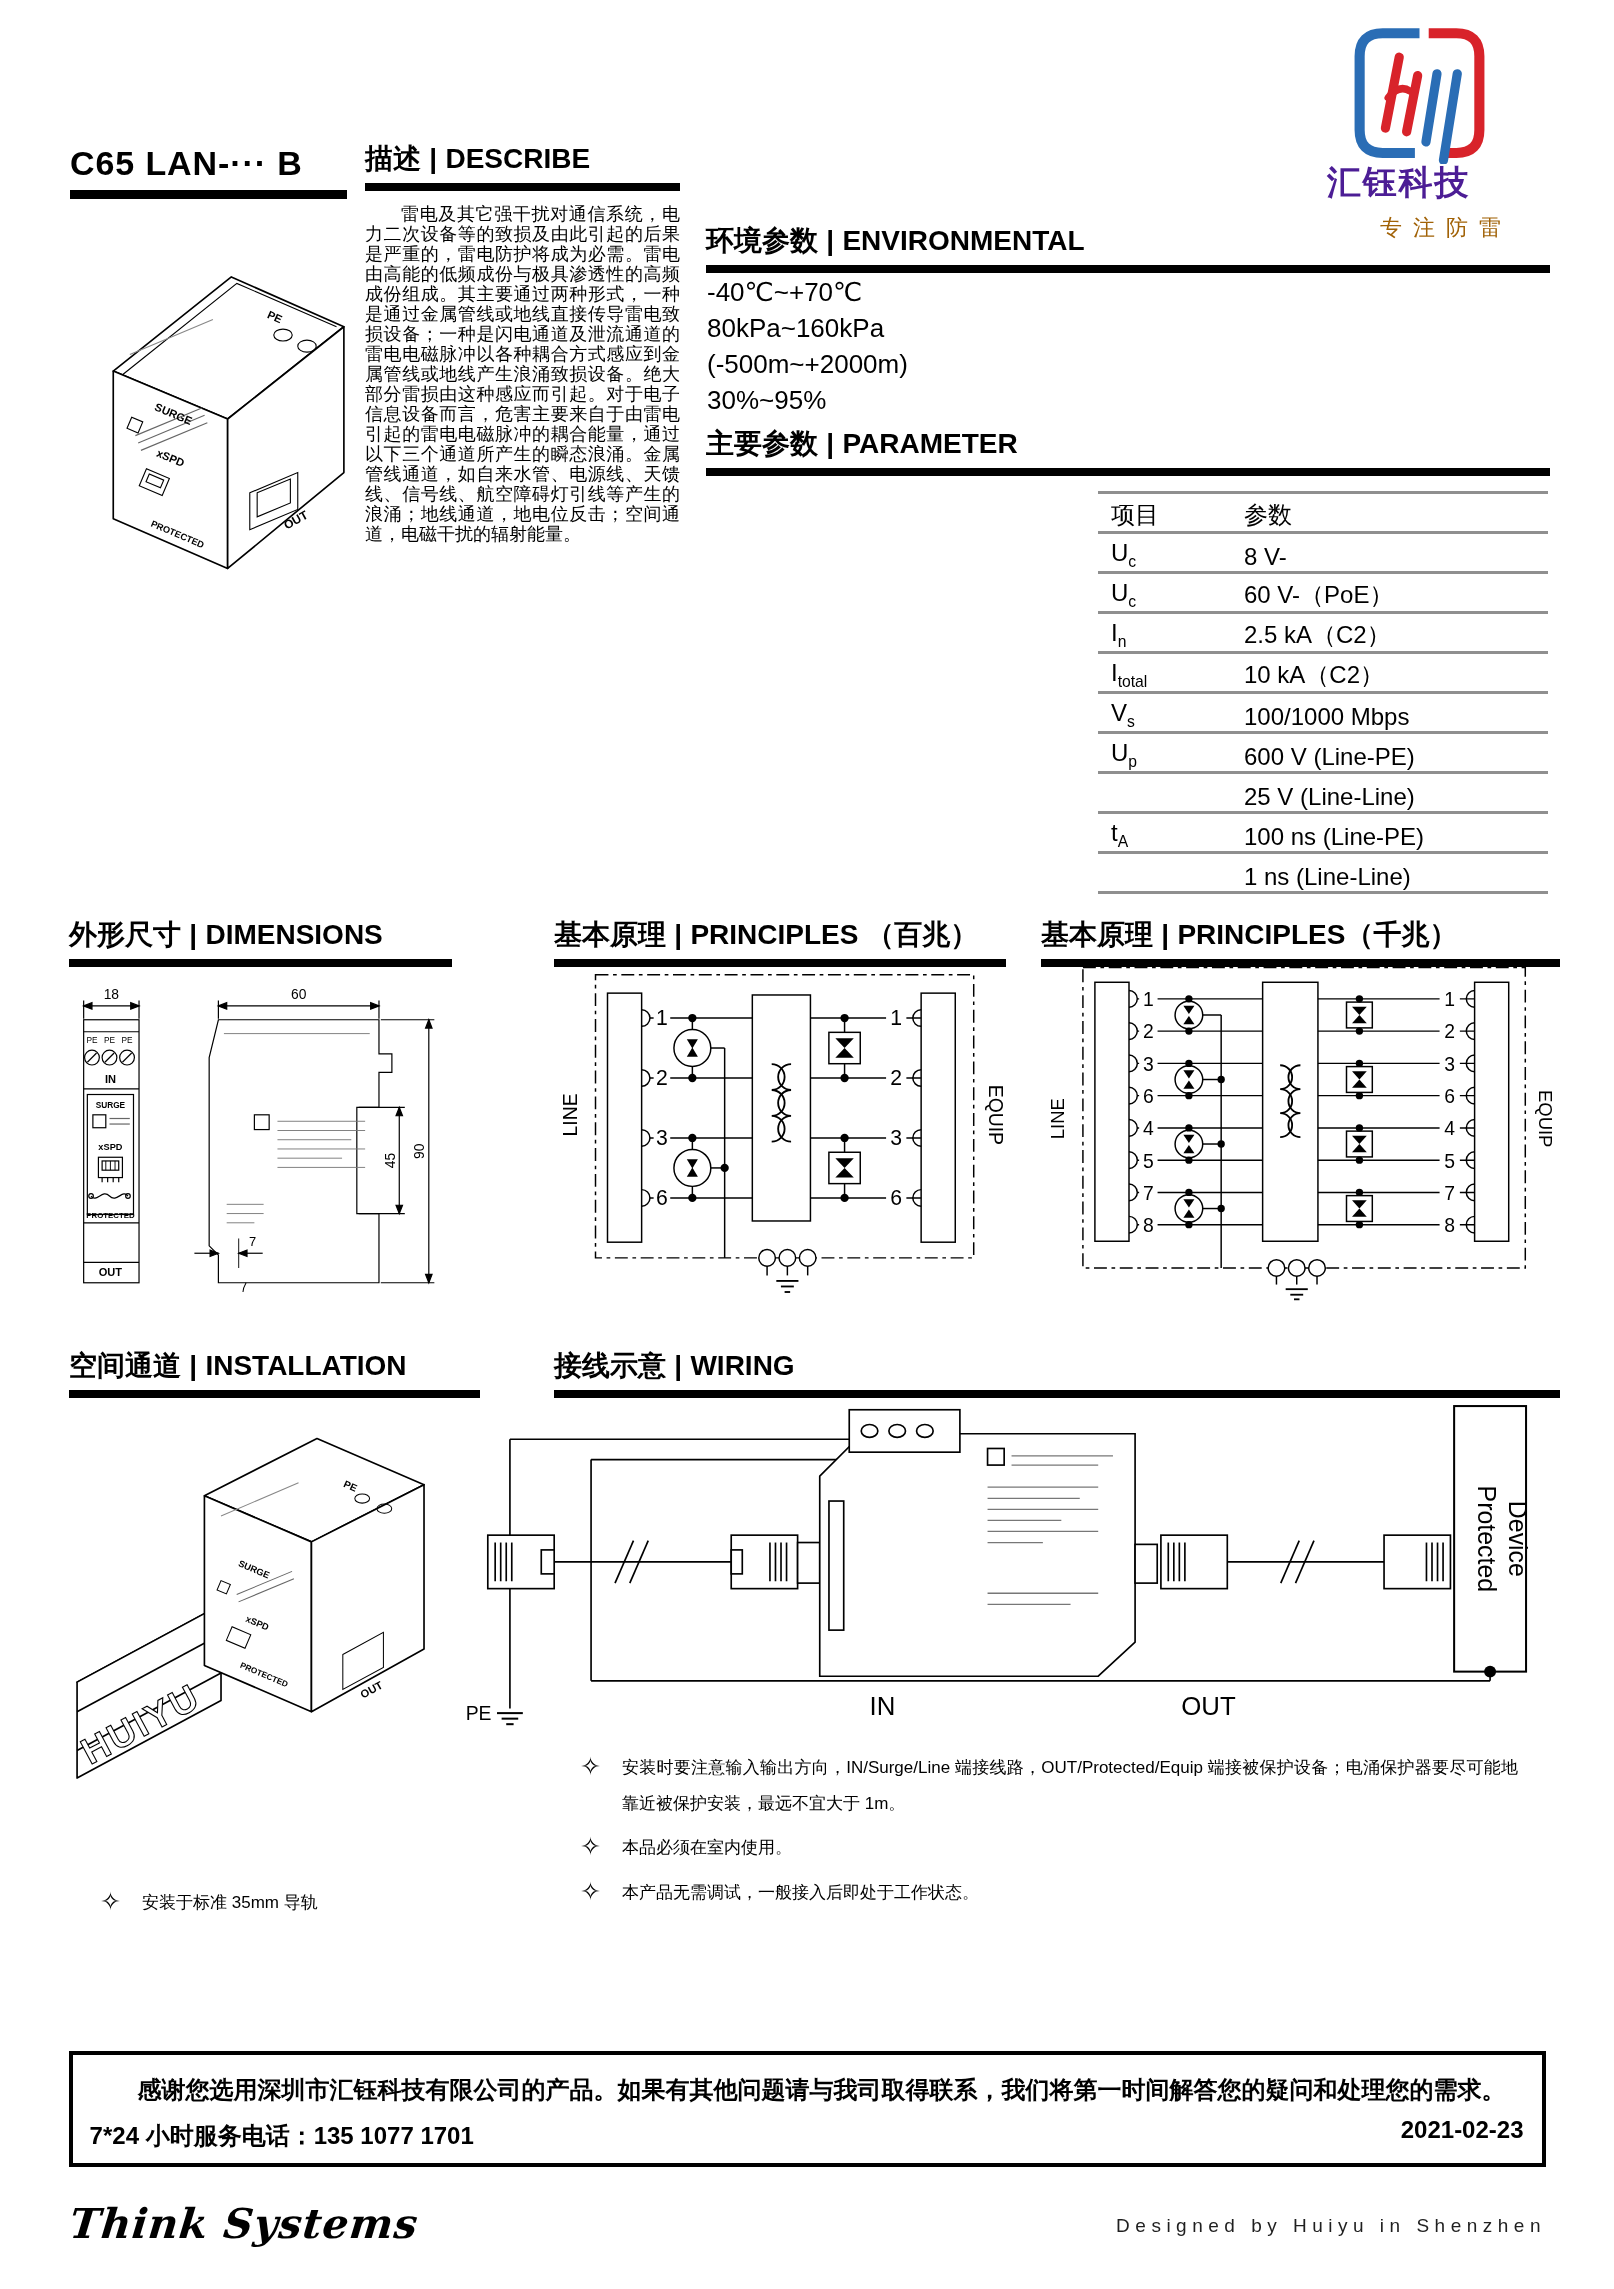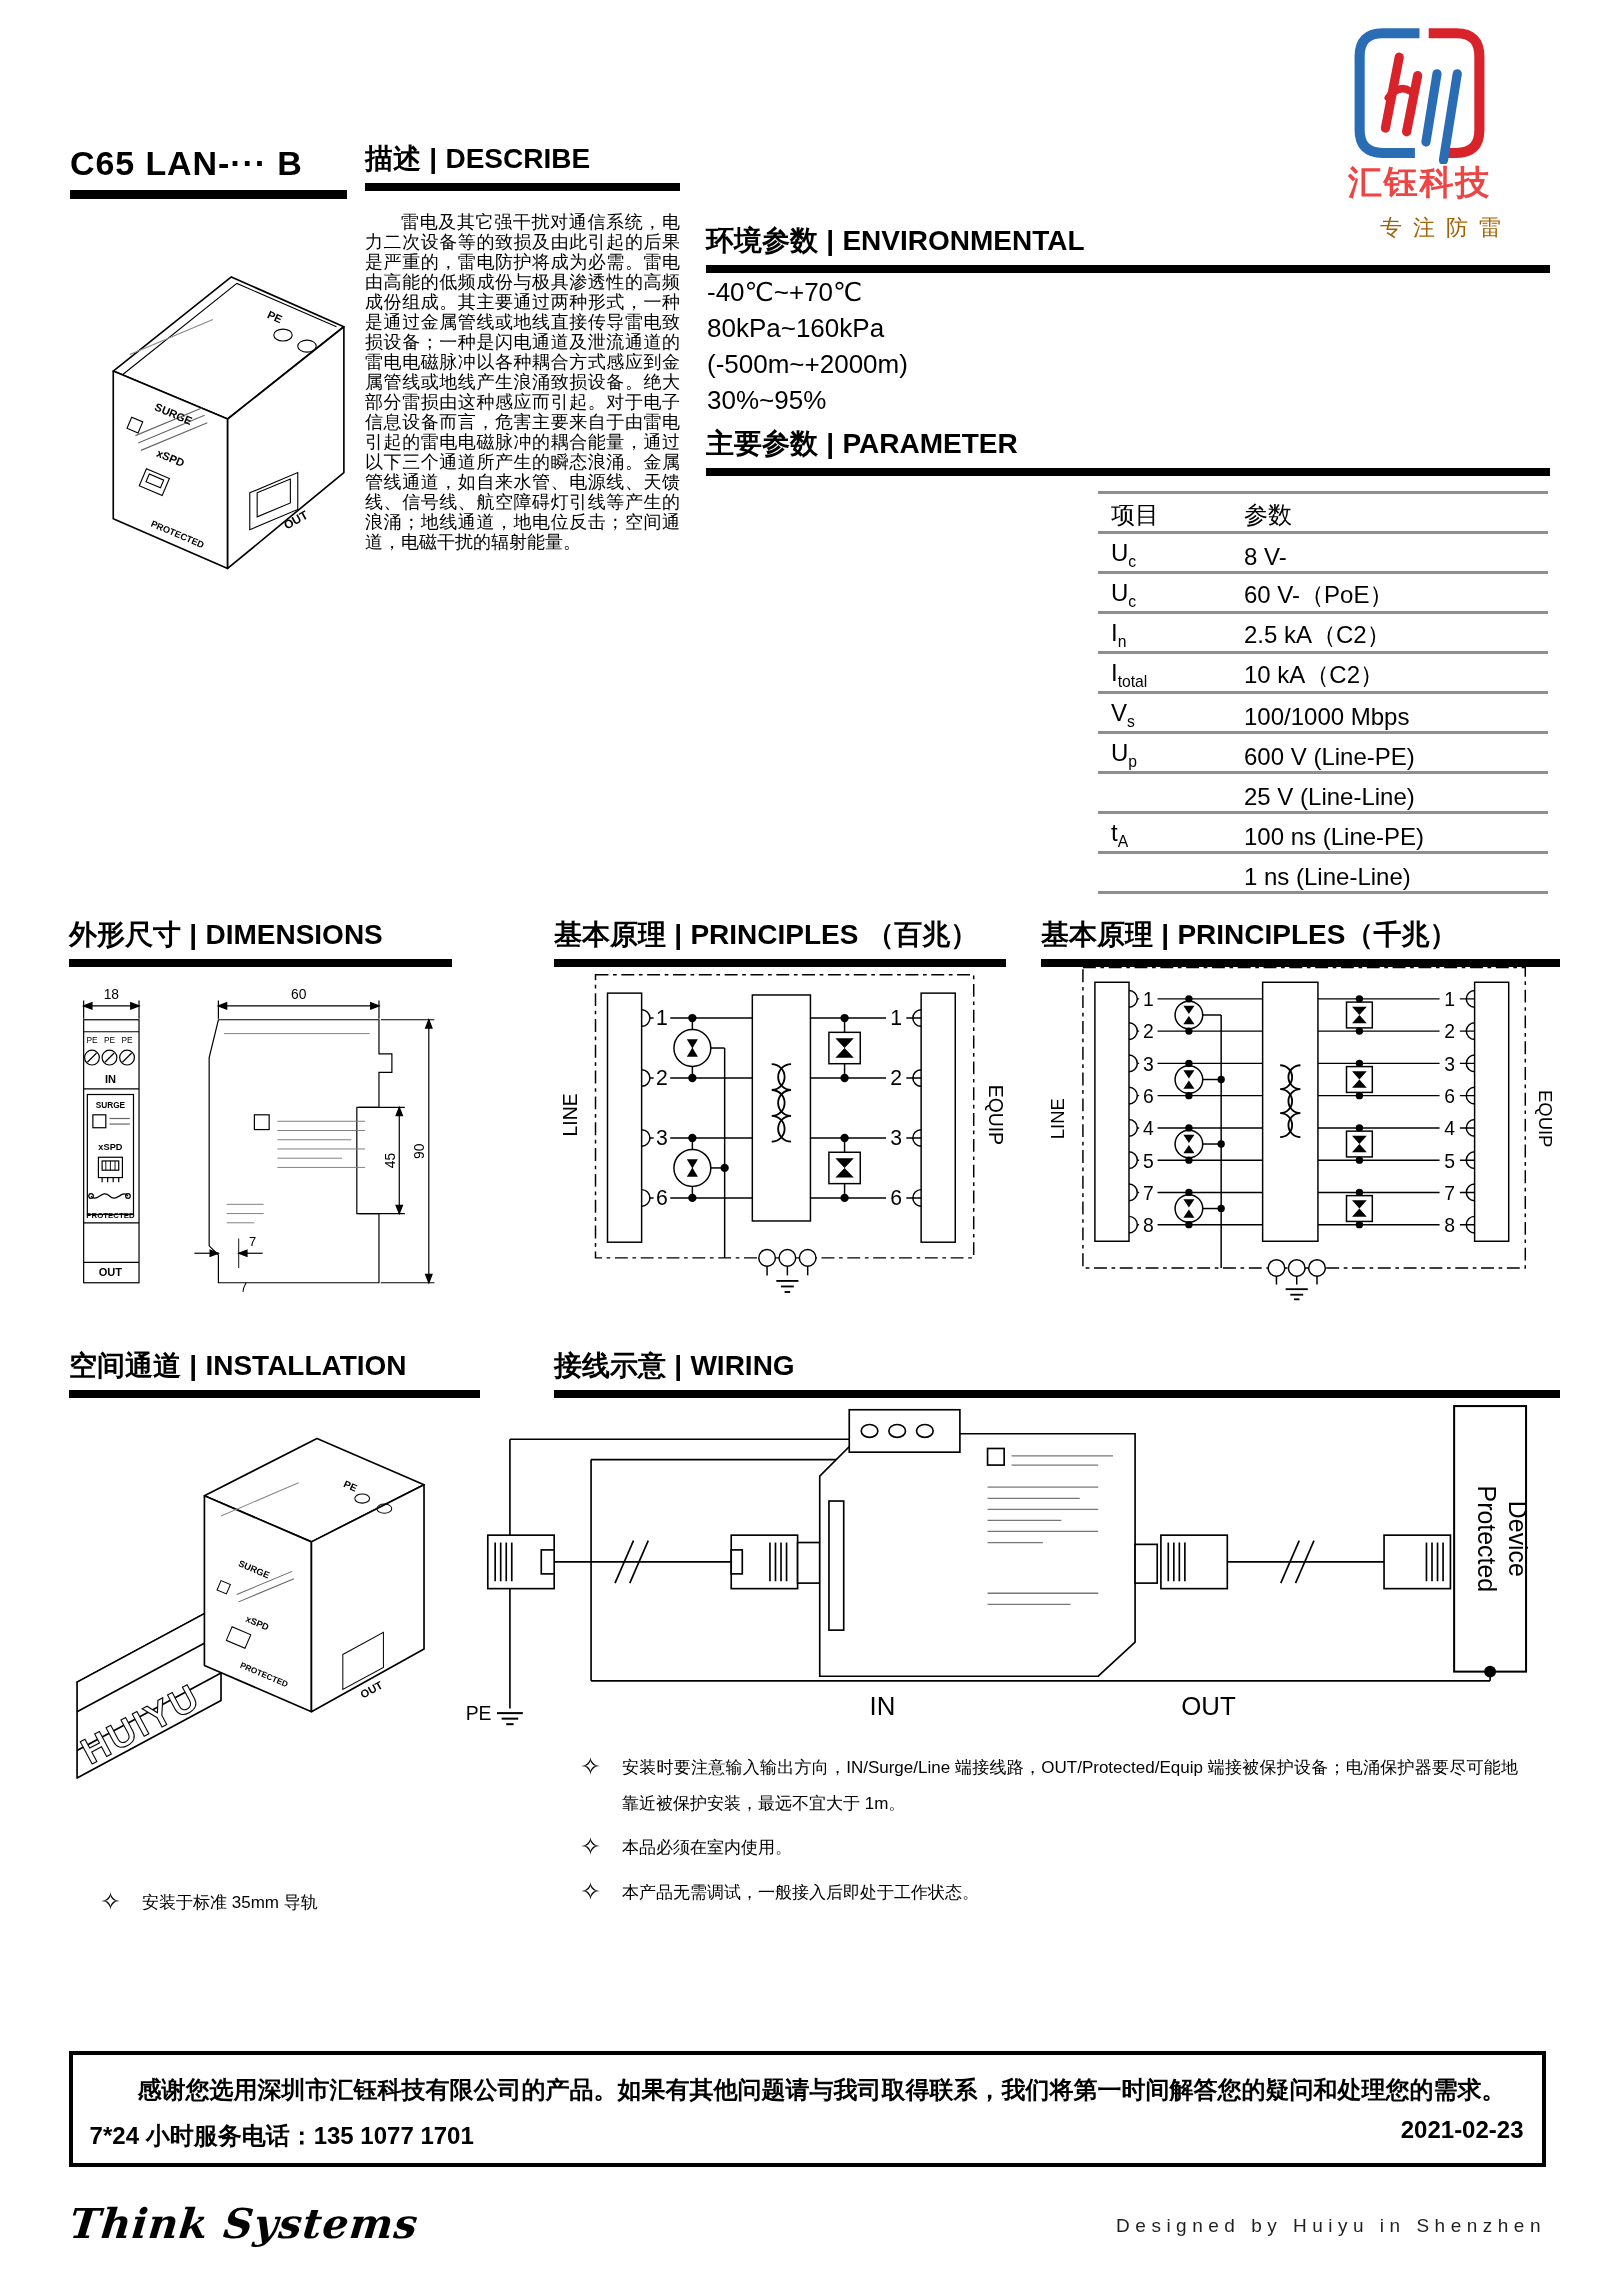--- a/index.html
+++ b/index.html
@@ -17,21 +17,21 @@
   .describe-body{width:315px;font-size:18px;line-height:20px;text-align:justify;text-indent:2em;color:#000}
   
   .env-line{font-size:26px;line-height:36px;font-weight:500}
   
   .ptable{width:450px;font-size:24px;border-top:3.7px solid #8f8f8f}
   .prow{display:flex;align-items:flex-end;height:40px;border-bottom:3.7px solid #8f8f8f}
   .pc1{width:146px;padding-left:13px}
   .pc2{flex:1}
   .pc1 sub{font-size:15.7px}
   
-  .logo-brand{width:185px;text-align:center;font-size:34px;font-weight:700;color:#ef4444;letter-spacing:1.8px;white-space:nowrap}
+  .logo-brand{width:185px;text-align:left;font-size:34px;font-weight:700;color:#4c1d95;letter-spacing:1.8px;white-space:nowrap}
   .logo-tagline{width:185px;text-align:right;font-size:22px;color:#a16207;letter-spacing:11px;white-space:nowrap}
   
   .note{display:flex;margin-bottom:8.3px}
   .bullet{width:42px;font-size:25px;line-height:32px;flex:none}
   .note-text{flex:1;font-size:17px;line-height:36px;text-align:justify;font-weight:400}
   
   .footer{border:4.6px solid #000;padding:12px 16.6px 9.2px;font-size:24px;font-weight:700;line-height:46px;text-indent:2em;position:absolute}
   .footer-date{position:absolute;right:18.5px;bottom:10px;text-indent:0;font-weight:700}
   .brand-script{font-family:"DejaVu Serif","Liberation Serif",serif;font-style:italic;font-weight:bold;font-size:41px;letter-spacing:0.9px;transform:skewX(-6deg);white-space:nowrap}
   .designed{font-size:19px;letter-spacing:5.5px;color:#1f1f1f;white-space:nowrap}
@@ -91,21 +91,21 @@
       <text font-size="12" transform="translate(98,272) rotate(23)">xSPD</text>
       <text font-size="10" transform="translate(92,348) rotate(23)">PROTECTED</text>
       <text font-size="13" transform="translate(240,352) rotate(-29)">OUT</text>
     </g>
   </svg>
 
   <div class="abs" style="left:365px;top:140px;width:315px">
     <div class="sec-t"><span>描述</span><span class="pipe">|</span><span>DESCRIBE</span></div>
     <div class="sec-rule"></div>
   </div>
-  <div class="abs describe-body" style="left:365px;top:212px">雷电及其它强干扰对通信系统，电力二次设备等的致损及由此引起的后果是严重的，雷电防护将成为必需。雷电由高能的低频成份与极具渗透性的高频成份组成。其主要通过两种形式，一种是通过金属管线或地线直接传导雷电致损设备；一种是闪电通道及泄流通道的雷电电磁脉冲以各种耦合方式感应到金属管线或地线产生浪涌致损设备。绝大部分雷损由这种感应而引起。对于电子信息设备而言，危害主要来自于由雷电引起的雷电电磁脉冲的耦合能量，通过以下三个通道所产生的瞬态浪涌。金属管线通道，如自来水管、电源线、天馈线、信号线、航空障碍灯引线等产生的浪涌；地线通道，地电位反击；空间通道，电磁干扰的辐射能量。</div>
+  <div class="abs describe-body" style="left:365px;top:204px">雷电及其它强干扰对通信系统，电力二次设备等的致损及由此引起的后果是严重的，雷电防护将成为必需。雷电由高能的低频成份与极具渗透性的高频成份组成。其主要通过两种形式，一种是通过金属管线或地线直接传导雷电致损设备；一种是闪电通道及泄流通道的雷电电磁脉冲以各种耦合方式感应到金属管线或地线产生浪涌致损设备。绝大部分雷损由这种感应而引起。对于电子信息设备而言，危害主要来自于由雷电引起的雷电电磁脉冲的耦合能量，通过以下三个通道所产生的瞬态浪涌。金属管线通道，如自来水管、电源线、天馈线、信号线、航空障碍灯引线等产生的浪涌；地线通道，地电位反击；空间通道，电磁干扰的辐射能量。</div>
 
   <div class="abs" style="left:706px;top:222px;width:844px">
     <div class="sec-t"><span>环境参数</span><span class="pipe">|</span><span>ENVIRONMENTAL</span></div>
     <div class="sec-rule"></div>
   </div>
   <div class="abs" style="left:707px;top:274px">
       <div class="env-line">-40℃~+70℃</div>
       <div class="env-line">80kPa~160kPa</div>
       <div class="env-line">(-500m~+2000m)</div>
       <div class="env-line">30%~95%</div>

